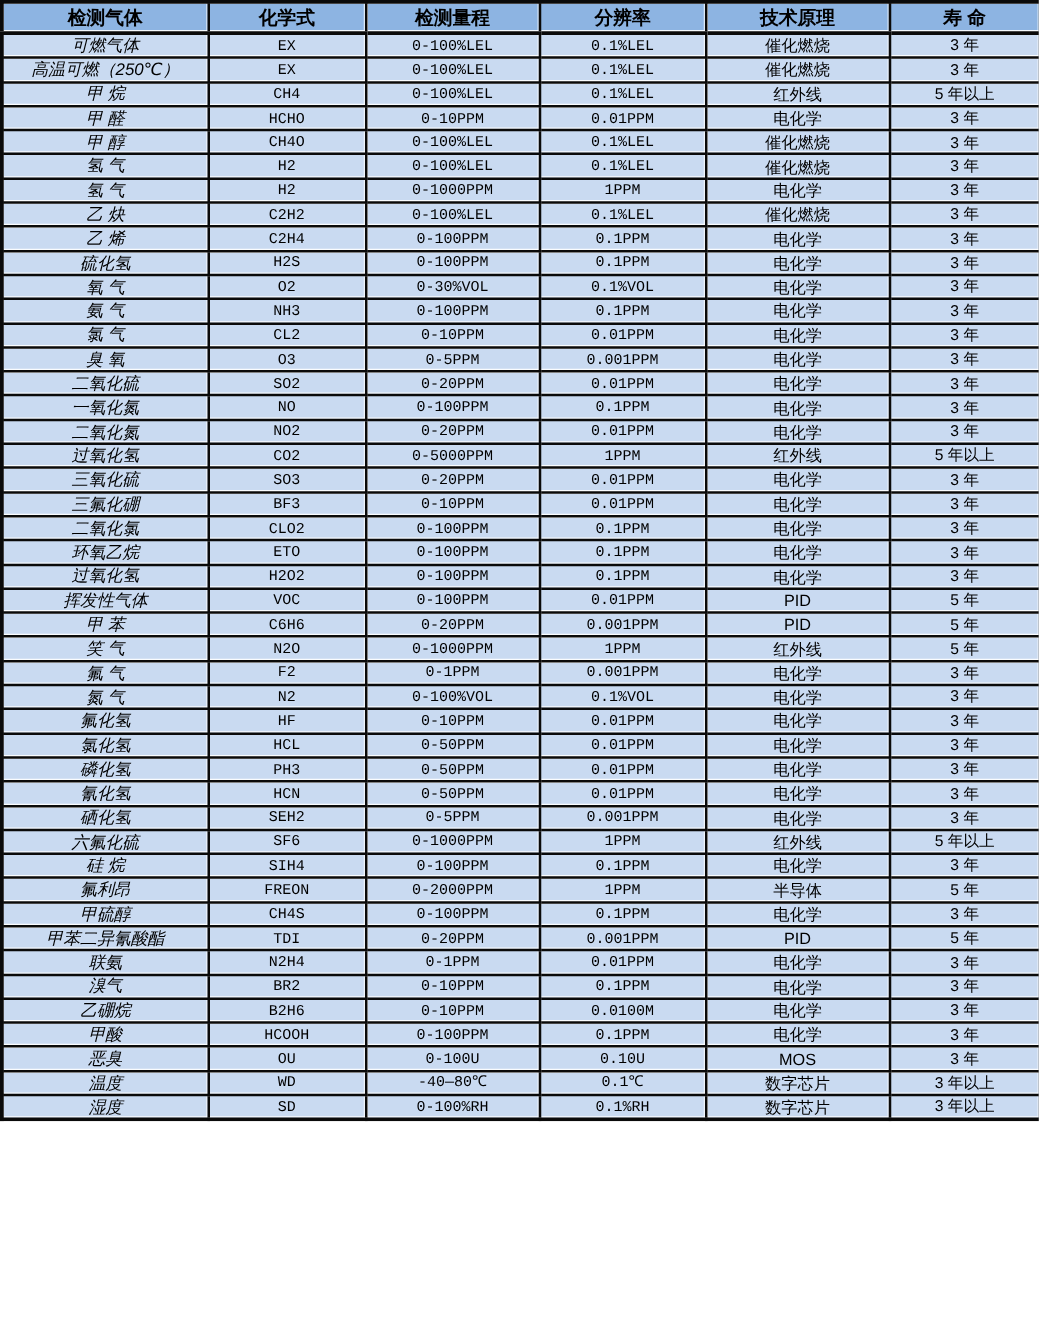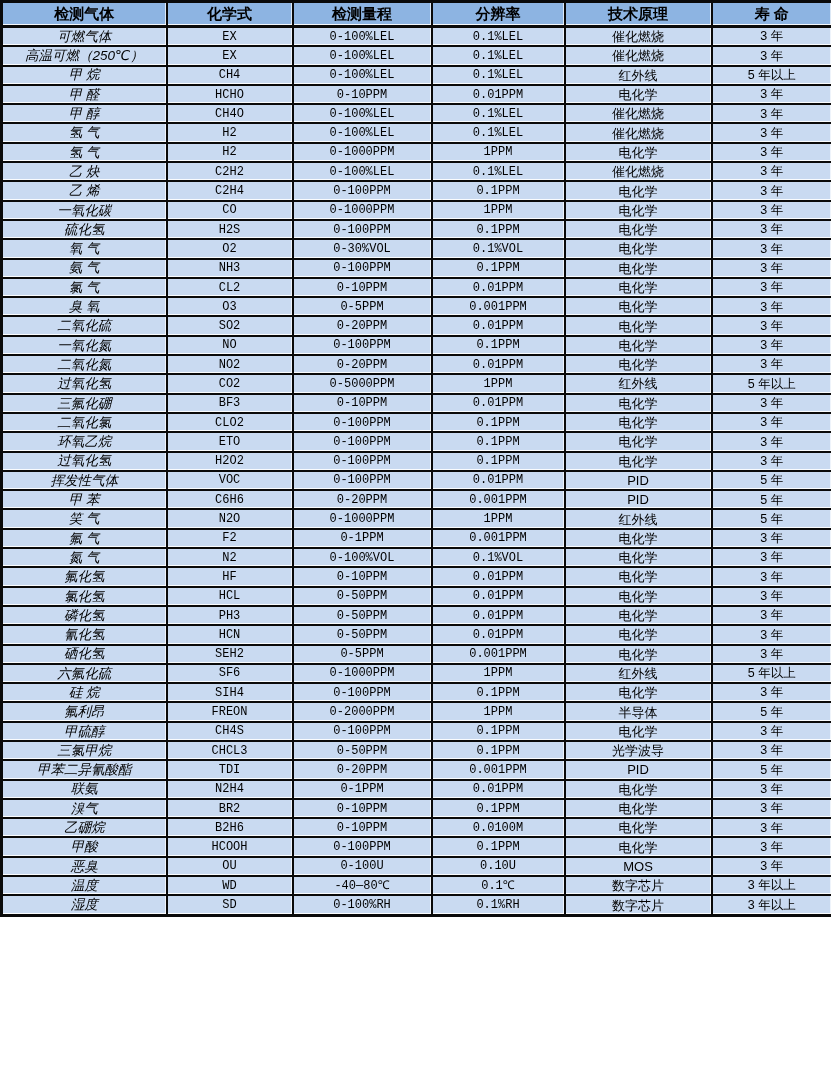--- a/index.html
+++ b/index.html
@@ -148,28 +148,20 @@
         </tr>
         <tr>
           <td>乙  烯</td>
           <td>C2H4</td>
           <td>0-100PPM</td>
           <td>0.1PPM</td>
           <td>电化学</td>
           <td>3 年</td>
         </tr>
         <tr>
-          <td>一氧化碳</td>
-          <td>CO</td>
-          <td>0-1000PPM</td>
-          <td>1PPM</td>
-          <td>电化学</td>
-          <td>3 年</td>
-        </tr>
-        <tr>
           <td>硫化氢</td>
           <td>H2S</td>
           <td>0-100PPM</td>
           <td>0.1PPM</td>
           <td>电化学</td>
           <td>3 年</td>
         </tr>
         <tr>
           <td>氧  气</td>
           <td>O2</td>
@@ -228,20 +220,28 @@
         </tr>
         <tr>
           <td>过氧化氢</td>
           <td>CO2</td>
           <td>0-5000PPM</td>
           <td>1PPM</td>
           <td>红外线</td>
           <td>5 年以上</td>
         </tr>
         <tr>
+          <td>三氧化硫</td>
+          <td>SO3</td>
+          <td>0-20PPM</td>
+          <td>0.01PPM</td>
+          <td>电化学</td>
+          <td>3 年</td>
+        </tr>
+        <tr>
           <td>三氟化硼</td>
           <td>BF3</td>
           <td>0-10PPM</td>
           <td>0.01PPM</td>
           <td>电化学</td>
           <td>3 年</td>
         </tr>
         <tr>
           <td>二氧化氯</td>
           <td>CLO2</td>
@@ -372,28 +372,20 @@
         </tr>
         <tr>
           <td>甲硫醇</td>
           <td>CH4S</td>
           <td>0-100PPM</td>
           <td>0.1PPM</td>
           <td>电化学</td>
           <td>3 年</td>
         </tr>
         <tr>
-          <td>三氯甲烷</td>
-          <td>CHCL3</td>
-          <td>0-50PPM</td>
-          <td>0.1PPM</td>
-          <td>光学波导</td>
-          <td>3 年</td>
-        </tr>
-        <tr>
           <td>甲苯二异氰酸酯</td>
           <td>TDI</td>
           <td>0-20PPM</td>
           <td>0.001PPM</td>
           <td>PID</td>
           <td>5 年</td>
         </tr>
         <tr>
           <td>联氨</td>
           <td>N2H4</td>

